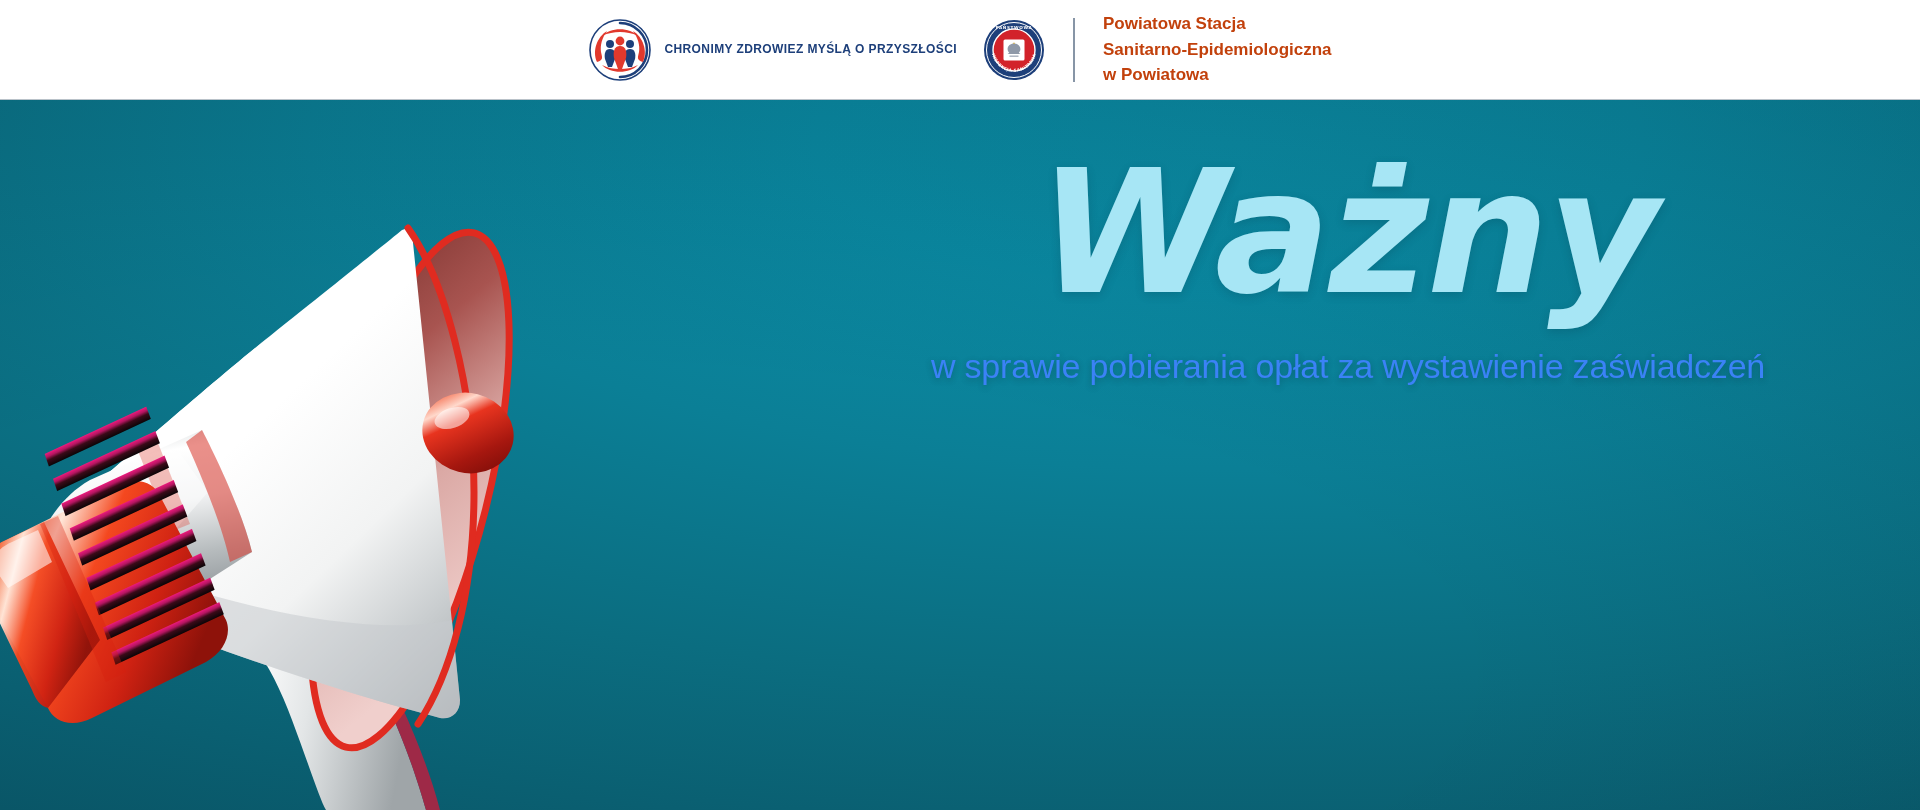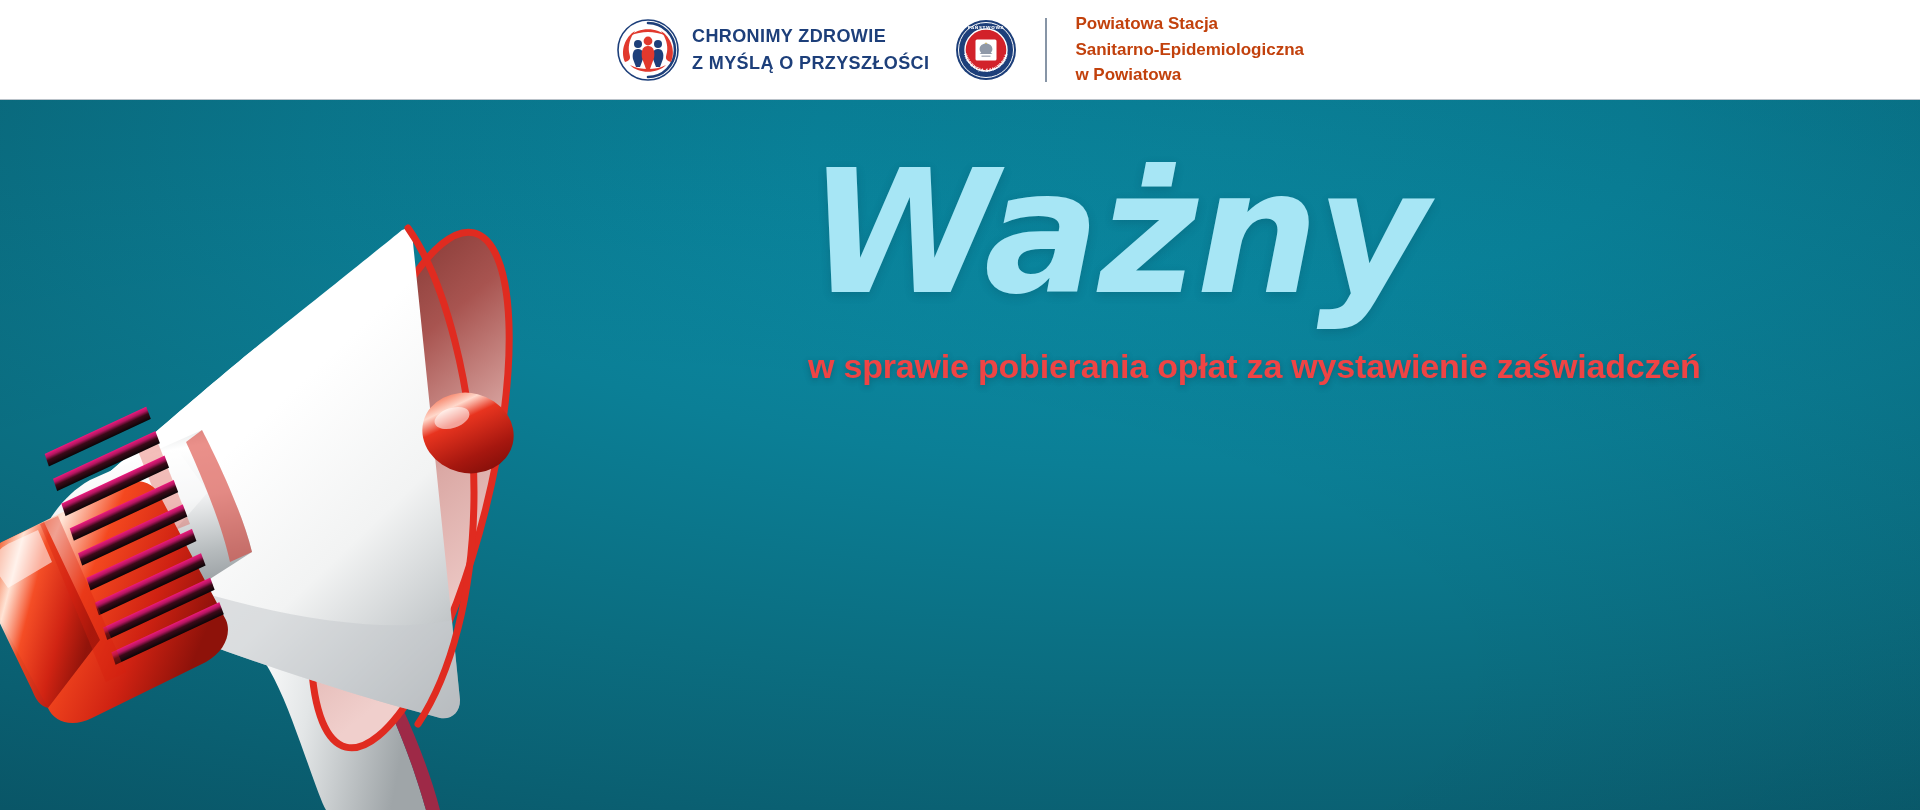--- a/index.html
+++ b/index.html
@@ -17,22 +17,22 @@
     background:#ffffff;
     border-bottom:1px solid #b9c2c9;
     box-sizing:border-box;
     display:flex;align-items:center;justify-content:center;
     z-index:30;
   }
   .header-inner{display:flex;align-items:center;gap:0;}
 
   .logo-ngo{width:64px;height:64px;position:relative;flex:none;margin-right:12px;}
   .tagline{
-    display:flex;flex-direction:column;justify-content:center;
-    color:#1d3f7a;font-weight:bold;font-size:18px;letter-spacing:.4px;
+    display:flex;flex-direction:row;justify-content:center;
+    color:#1d3f7a;font-weight:bold;font-size:12px;letter-spacing:.4px;
     line-height:1.45;white-space:nowrap;margin-right:26px;
   }
   .logo-seal{width:62px;height:62px;position:relative;flex:none;margin-right:28px;}
 
   .divider{
     width:2px;height:64px;background:#8795a6;flex:none;margin-right:28px;
   }
   .org-name{
     color:#c2410c;font-weight:bold;font-size:17px;line-height:1.5;
     white-space:nowrap;
@@ -53,37 +53,37 @@
 
   
   .megaphone{
     position:absolute;left:-60px;top:100px;width:820px;height:710px;z-index:10;
   }
   .megaphone svg{display:block;width:820px;height:710px;}
 
   
   .textblock{
     position:absolute;right:32px;top:150px;width:1080px;
-    text-align:left;z-index:20;
+    text-align:center;z-index:20;
   }
   .headline{
     font-family:"DejaVu Sans", sans-serif;
     font-weight:bold;font-style:italic;
     font-size:172px;line-height:.97;
     color:#a7e6f5;
     letter-spacing:-2px;
     margin:0;
     text-shadow:0 3px 10px rgba(0,40,55,.18);
     white-space:nowrap;
   }
   .headline.line2{letter-spacing:-4px;}
   .subtitle{
     margin:30px 0 0 0;
     font-family:"Liberation Sans", sans-serif;
-    font-weight:bold;font-size:34px;color:#ef4444;
+    font-weight:normal;font-size:34px;color:#3b82f6;
     letter-spacing:-.2px;white-space:nowrap;
     text-shadow:0 2px 6px rgba(0,35,48,.30);
   }
 </style>
 </head>
 <body>
 
 <div id="page">
 
   <div class="header">

